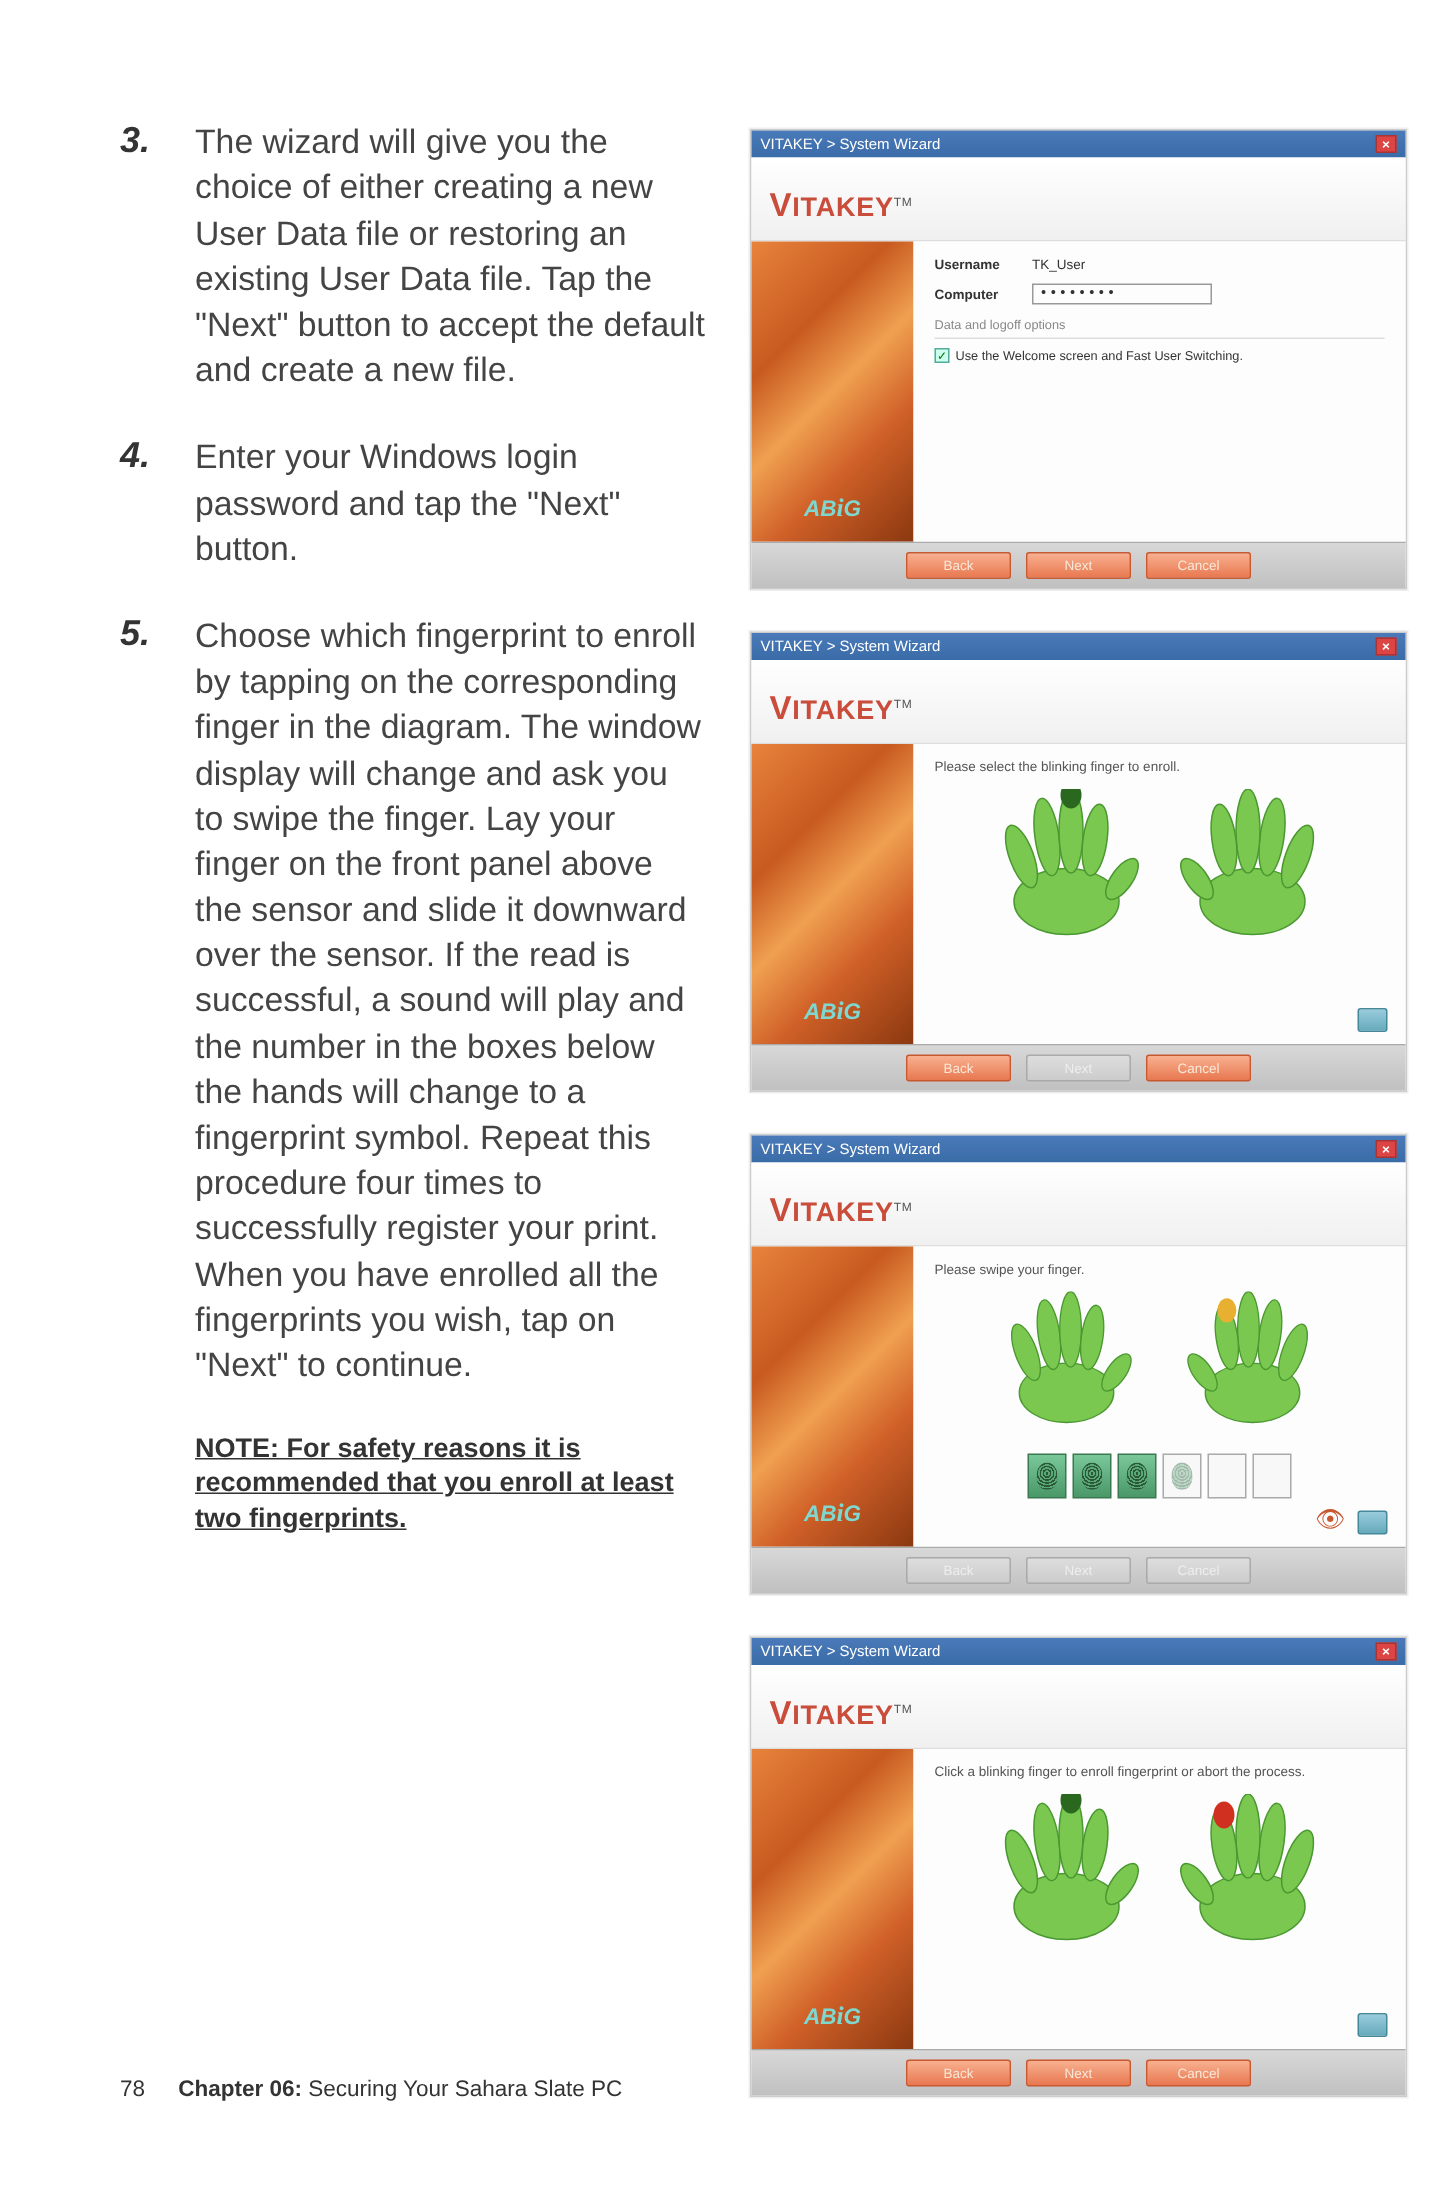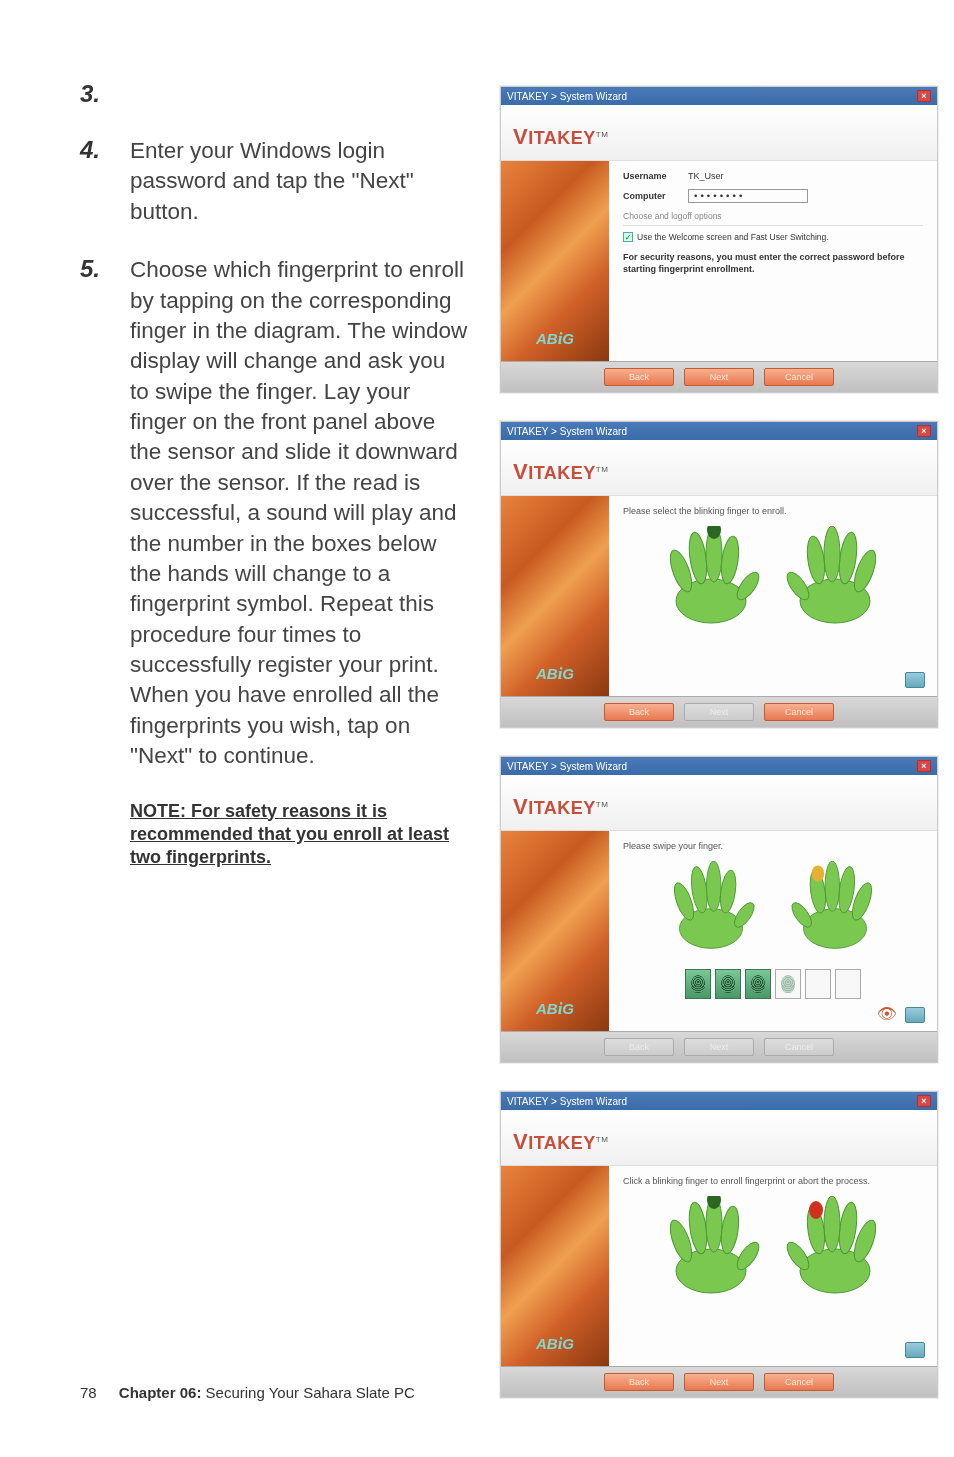--- a/index.html
+++ b/index.html
@@ -261,20 +261,21 @@
   }
 </style>
 </head>
 <body>
 
 <div class="content-row">
   <div class="text-col">
 
     <div class="step">
       <div class="step-num">3.</div>
+      <div class="step-body">The wizard will give you the choice of either creating a new User Data file or restoring an existing User Data file. Tap the "Next" button to accept the default and create a new file.</div>
     </div>
 
     <div class="step">
       <div class="step-num">4.</div>
       <div class="step-body">Enter your Windows login password and tap the "Next" button.</div>
     </div>
 
     <div class="step">
       <div class="step-num">5.</div>
       <div class="step-body">Choose which fingerprint to enroll by tapping on the corresponding finger in the diagram. The window display will change and ask you to swipe the finger. Lay your finger on the front panel above the sensor and slide it downward over the sensor. If the read is successful, a sound will play and the number in the boxes below the hands will change to a fingerprint symbol. Repeat this procedure four times to successfully register your print. When you have enrolled all the fingerprints you wish, tap on "Next" to continue.</div>
@@ -299,27 +300,26 @@
         </div>
         <div class="wizard-main">
           <div class="form-row">
             <span class="form-label">Username</span>
             <span class="form-value">TK_User</span>
           </div>
           <div class="form-row">
             <span class="form-label">Computer</span>
             <span class="form-input">••••••••</span>
           </div>
-          <div class="fieldset-label">Choose and logoff options</div>
+          <div class="fieldset-label">Data and logoff options</div>
           <hr class="fieldline">
           <div class="checkbox-row">
             <span class="checkbox">✓</span>
             <span>Use the Welcome screen and Fast User Switching.</span>
           </div>
-          <div class="security-msg">For security reasons, you must enter the correct password before starting fingerprint enrollment.</div>
         </div>
       </div>
       <div class="wizard-footer">
         <div class="wiz-btn">Back</div>
         <div class="wiz-btn">Next</div>
         <div class="wiz-btn">Cancel</div>
       </div>
     </div>
 
     <div class="wizard">

